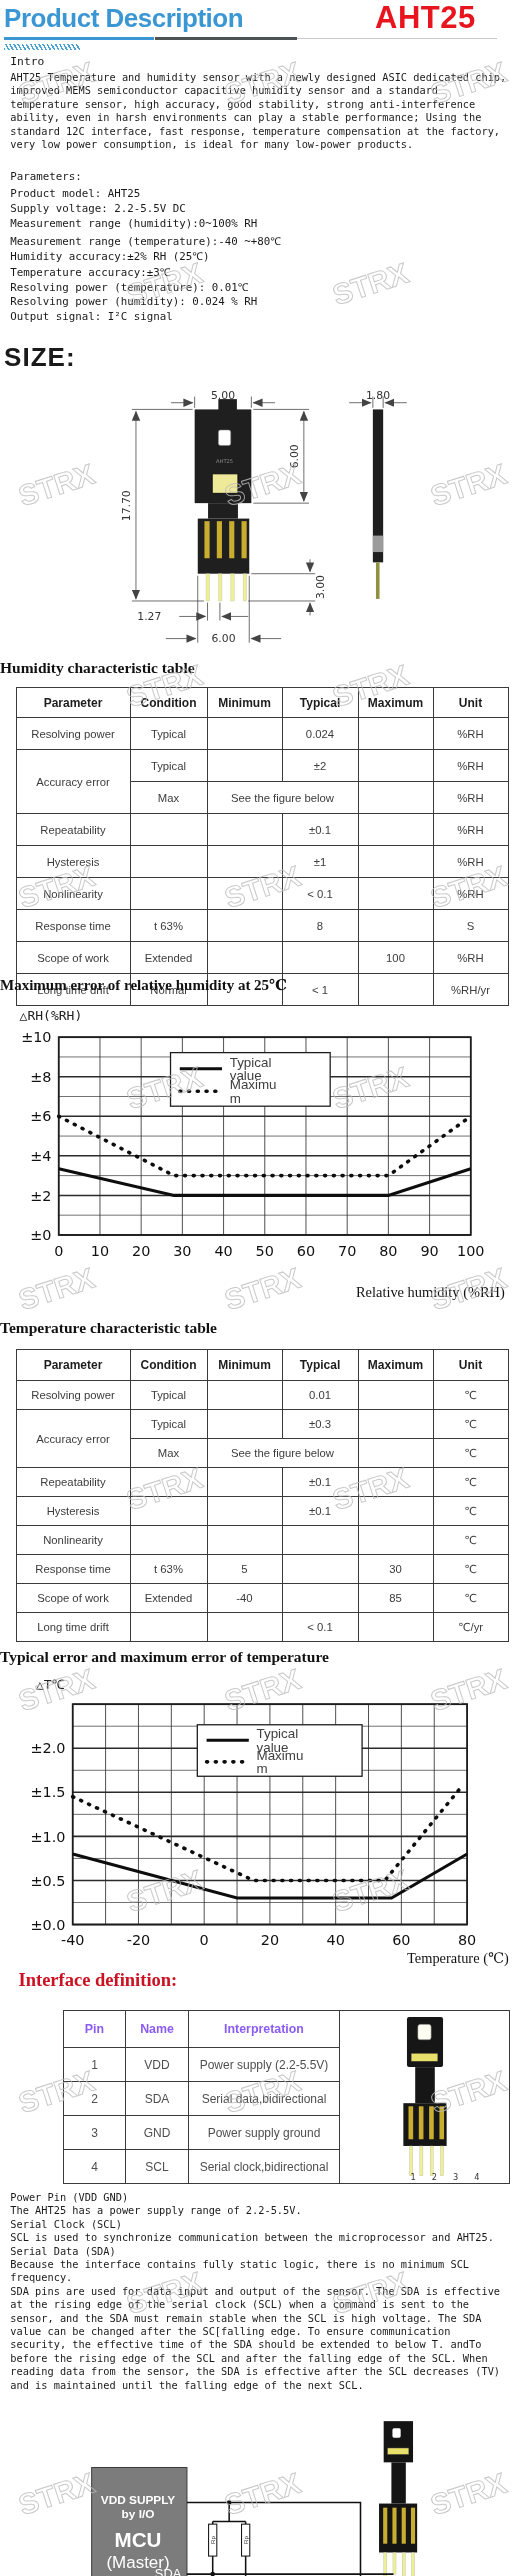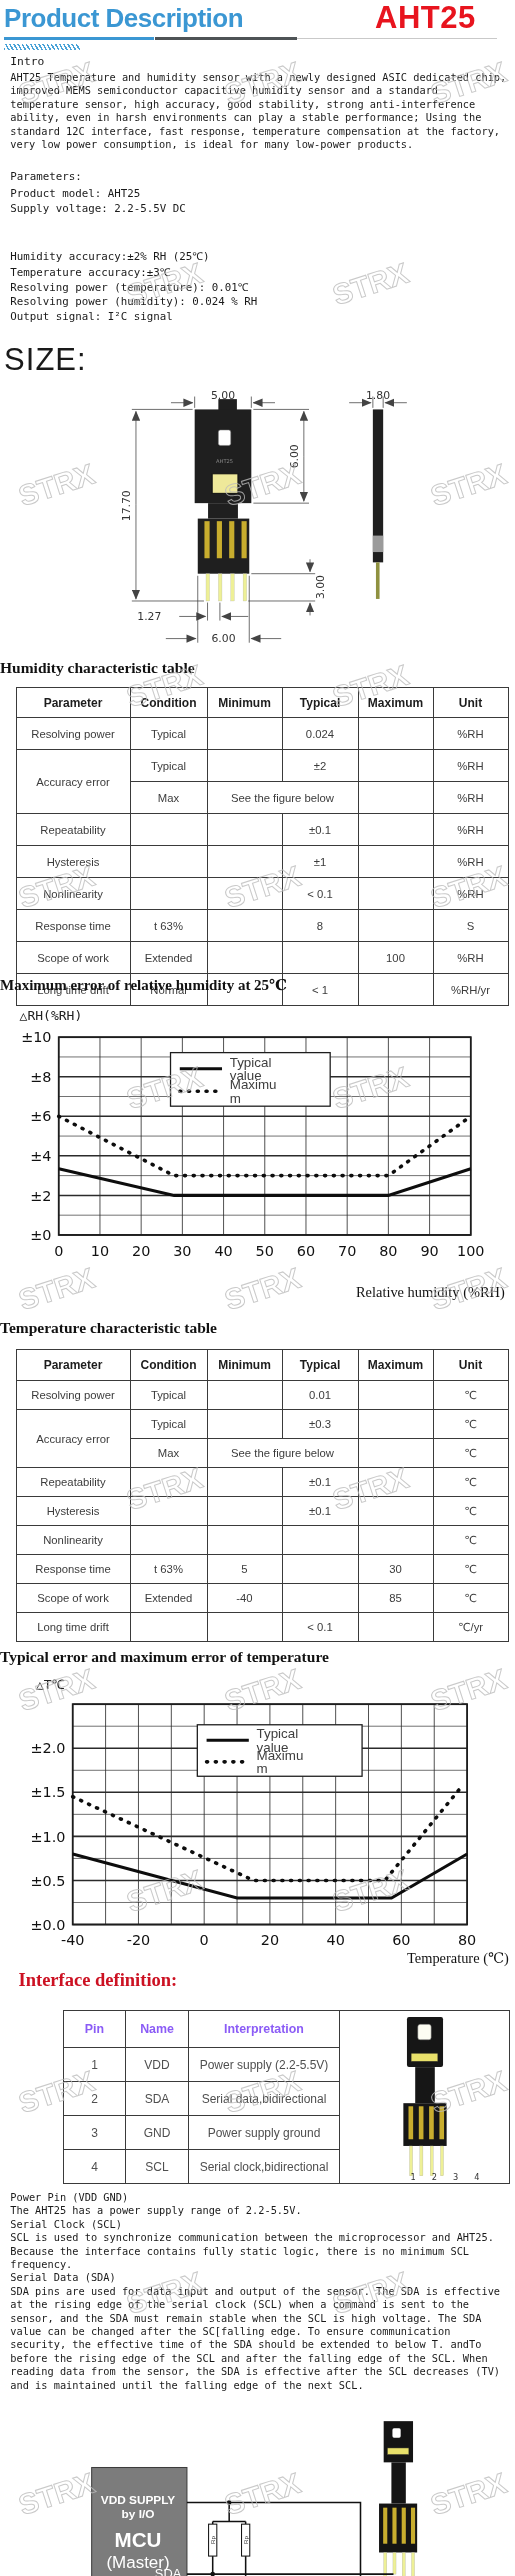--- a/index.html
+++ b/index.html
@@ -12,21 +12,21 @@
   .model-badge{left:375px;top:0px;font-size:31px;font-weight:bold;color:#e8141e;letter-spacing:0.5px;}
   .bar-blue{left:4.1px;top:37px;width:150px;height:3.1px;background:#3b97d3;}
   .bar-dark{left:155px;top:37px;width:142px;height:2.6px;background:#4e5356;}
   .bar-light{left:297px;top:38px;width:200px;height:1px;background:#c9c9c9;}
   .hatch{left:4.1px;top:44px;width:76px;height:5.7px;
          background:repeating-linear-gradient(60deg,#4aa3d8 0 1.5px,rgba(255,255,255,0) 1.5px 3.6px);}
   .intro-heading{left:10.3px;top:55px;font-size:11.3px;}
   .intro-body{left:10.3px;top:71px;width:500px;font-size:10.3px;line-height:13.4px;white-space:pre-wrap;}
   .params-heading{left:10.3px;top:170px;font-size:10.8px;}
   .param-line{left:10.3px;width:495px;font-size:10.8px;}
-  .size-heading{left:4.1px;top:342px;font-size:31px;font-weight:normal;letter-spacing:1px;}
+  .size-heading{left:4.1px;top:342px;font-size:26px;font-weight:bold;letter-spacing:1px;}
   .sec-title{font-size:15.5px;font-weight:bold;text-align:left;color:#111;}
   .corner-label{font-size:13px;color:#222;}
   .axis-label{font-size:14.4px;color:#111;}
   .spec-table{position:absolute;border-collapse:collapse;table-layout:fixed;background:#fff;}
   .spec-table th,.spec-table td{border:1px solid #3a3a3a;text-align:center;vertical-align:middle;
       font-family:"Liberation Sans","DejaVu Sans",sans-serif;overflow:hidden;}
   .spec-table th{font-size:12px;color:#1d1d1d;}
   .spec-table td{font-size:11.3px;color:#3c3c3c;}
   .h-table td{height:29px;} .h-table th{height:27px;}
   .t-table td{height:26px;} .t-table th{height:28px;}
@@ -56,20 +56,22 @@
   <div class="abs bar-dark"></div>
   <div class="abs bar-light"></div>
   <div class="abs hatch"></div>
 
   <div class="abs mono intro-heading">Intro</div>
   <div class="abs mono intro-body">AHT25 Temperature and humidity sensor with a newly designed ASIC dedicated chip, improved MEMS semiconductor capacitive humidity sensor and a standard temperature sensor, high accuracy, good stability, strong anti-interference ability, even in harsh environments can play a stable performance; Using the standard 12C interface, fast response, temperature compensation at the factory, very low power consumption, is ideal for many low-power products.</div>
 
   <div class="abs mono params-heading">Parameters:</div>
   <div class="abs mono param-line" style="top:187px">Product model: AHT25</div>
   <div class="abs mono param-line" style="top:202px">Supply voltage: 2.2-5.5V DC</div>
+  <div class="abs mono param-line" style="top:217px">Measurement range (humidity):0~100% RH</div>
+  <div class="abs mono param-line" style="top:233px">Measurement range (temperature):-40 ~+80℃</div>
   <div class="abs mono param-line" style="top:248px">Humidity accuracy:±2% RH (25℃)</div>
   <div class="abs mono param-line" style="top:264px">Temperature accuracy:±3℃</div>
   <div class="abs mono param-line" style="top:279px">Resolving power (temperature): 0.01℃</div>
   <div class="abs mono param-line" style="top:295px">Resolving power (humidity): 0.024 % RH</div>
   <div class="abs mono param-line" style="top:310px">Output signal: I²C signal</div>
 
   <div class="abs size-heading">SIZE:</div>
   <svg style="left:0;top:386px" width="515" height="276" viewBox="0 0 1000 535">
     <defs>
       <marker id="arr" viewBox="0 0 12 10" refX="11" refY="5" markerWidth="13" markerHeight="11" orient="auto">
@@ -480,22 +482,22 @@
           <td>Serial clock,bidirectional</td>
     </tr>
   </tbody>
     </table>
 
   <div class="abs mono desc-block">
     <p>Power Pin (VDD GND)</p>
     <p>The AHT25 has a power supply range of 2.2-5.5V.</p>
     <p>Serial Clock (SCL)</p>
     <p>SCL is used to synchronize communication between the microprocessor and AHT25.</p>
+    <p>Serial Data (SDA)</p>
     <p>Because the interface contains fully static logic, there is no minimum SCL frequency.</p>
-    <p>Serial Data (SDA)</p>
     <p>SDA pins are used for data input and output of the sensor. The SDA is effective at the rising edge of the serial clock (SCL) when a command is sent to the sensor, and the SDA must remain stable when the SCL is high voltage. The SDA value can be changed after the SC[falling edge. To ensure communication security, the effective time of the SDA should be extended to below T. andTo before the rising edge of the SCL and after the falling edge of the SCL. When reading data from the sensor, the SDA is effective after the SCL decreases (TV) and is maintained until the falling edge of the next SCL.</p>
   </div>
 
   <svg style="left:0;top:2416px" width="515" height="206" viewBox="0 0 1000 400">
 
     <g>
       <rect x="745" y="10" width="57" height="80" fill="#141414"></rect>
       <rect x="762" y="24" width="16" height="18" rx="3" fill="#ffffff"></rect>
       <rect x="752" y="62" width="42" height="13" fill="#e8e06a" stroke="#222"></rect>
       <rect x="760" y="90" width="28" height="80" fill="#141414"></rect>

